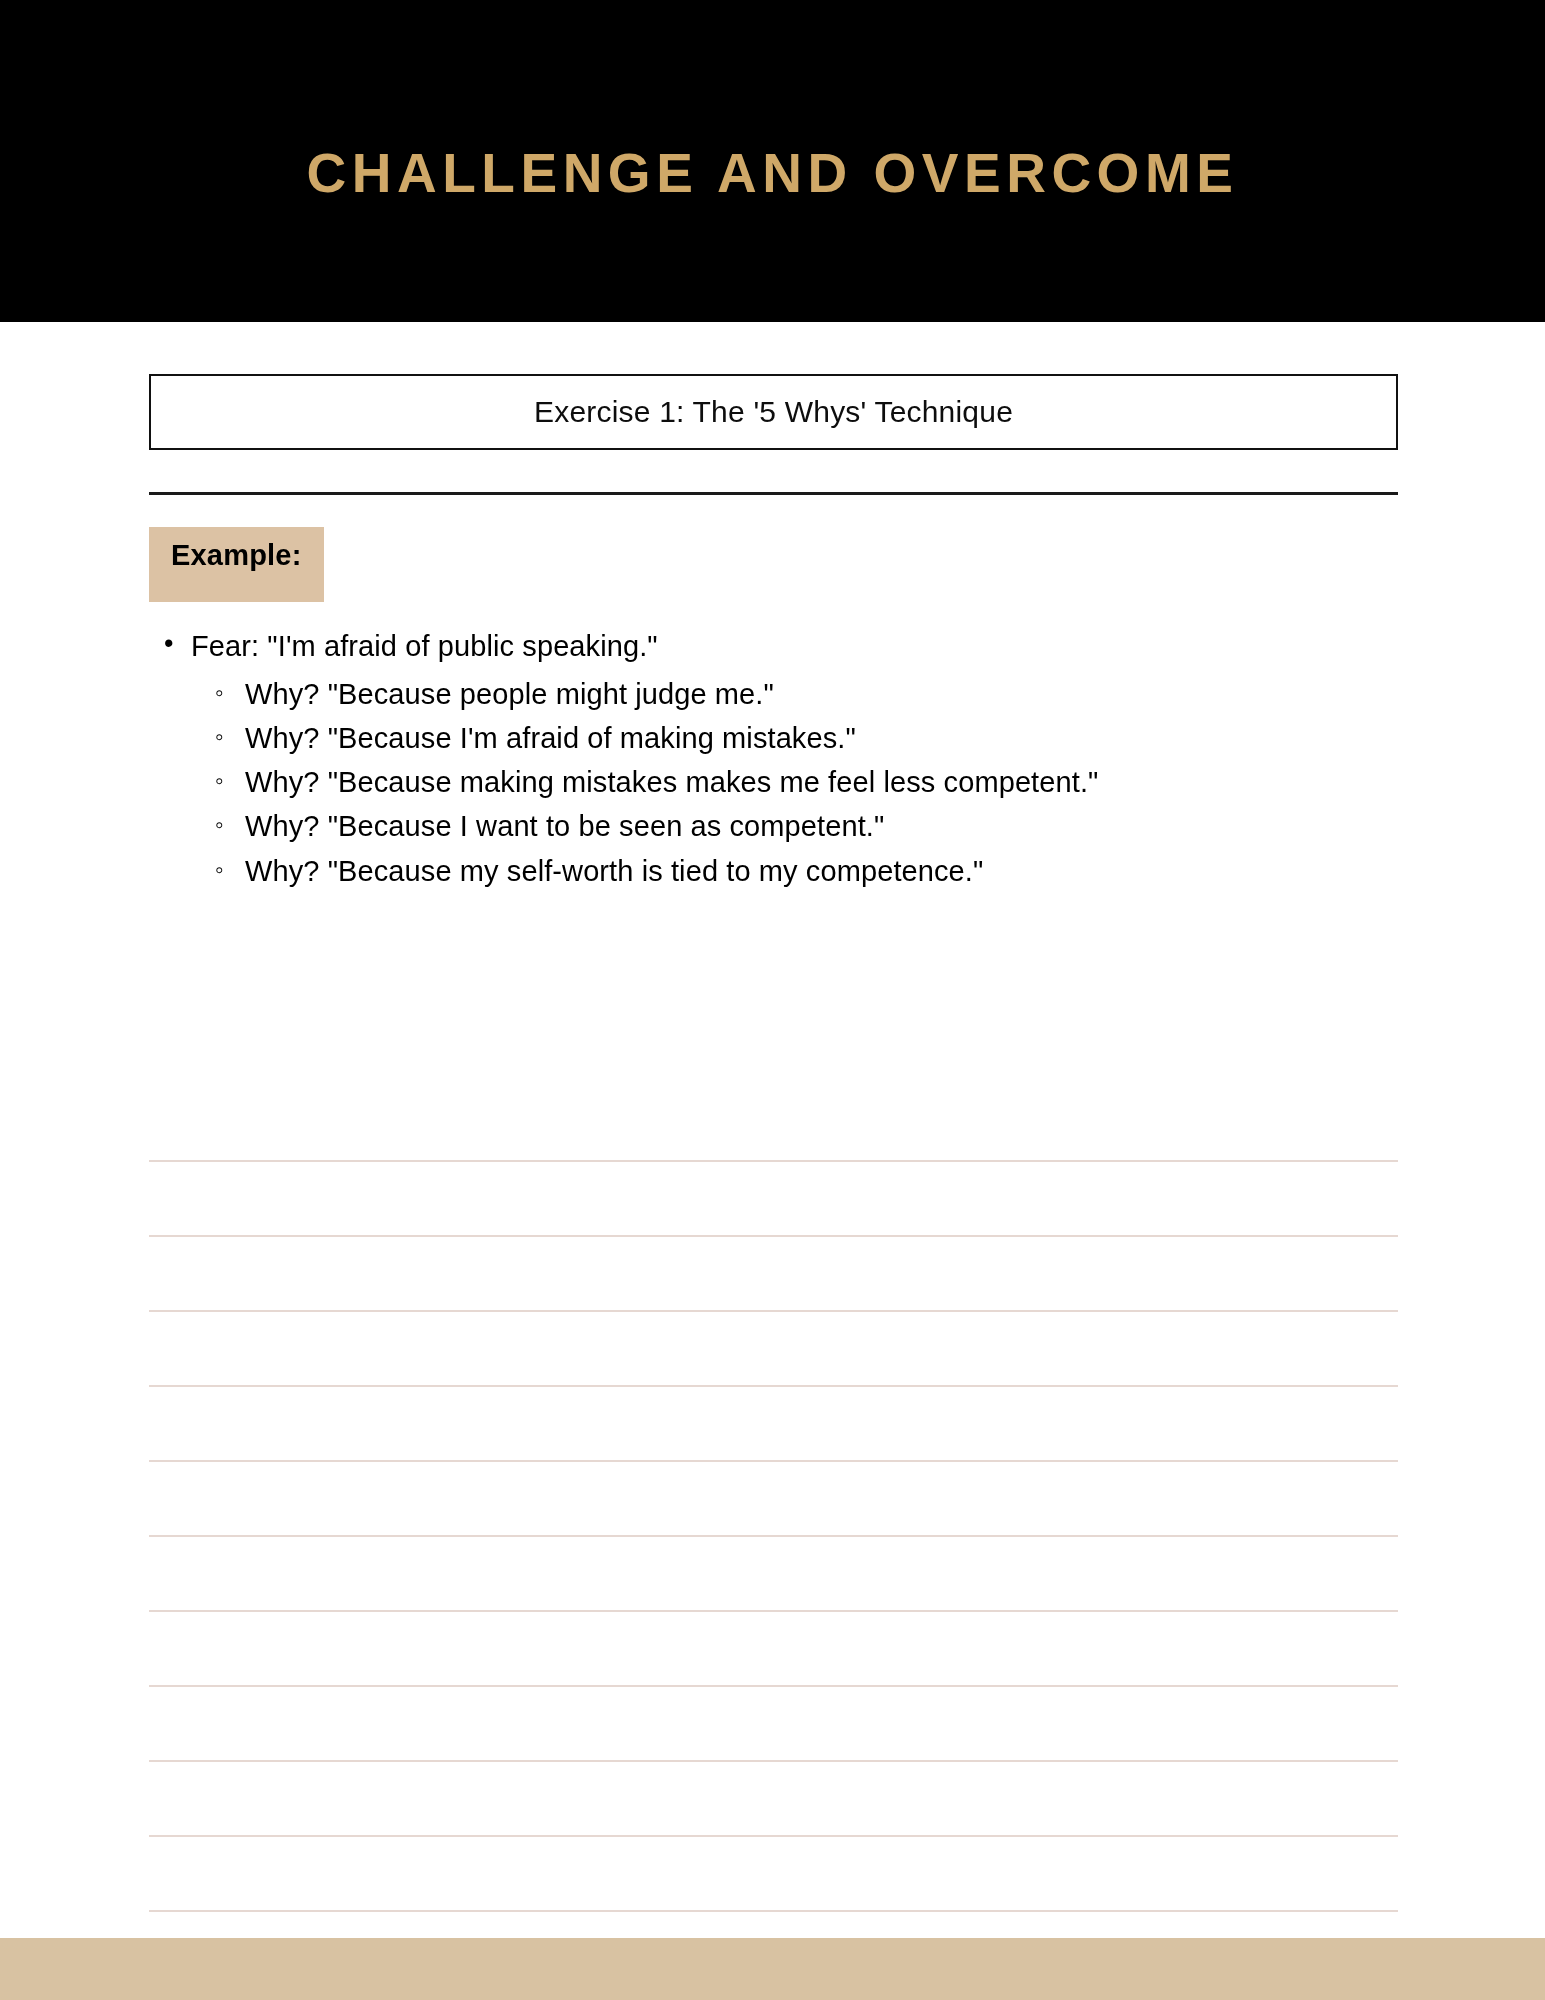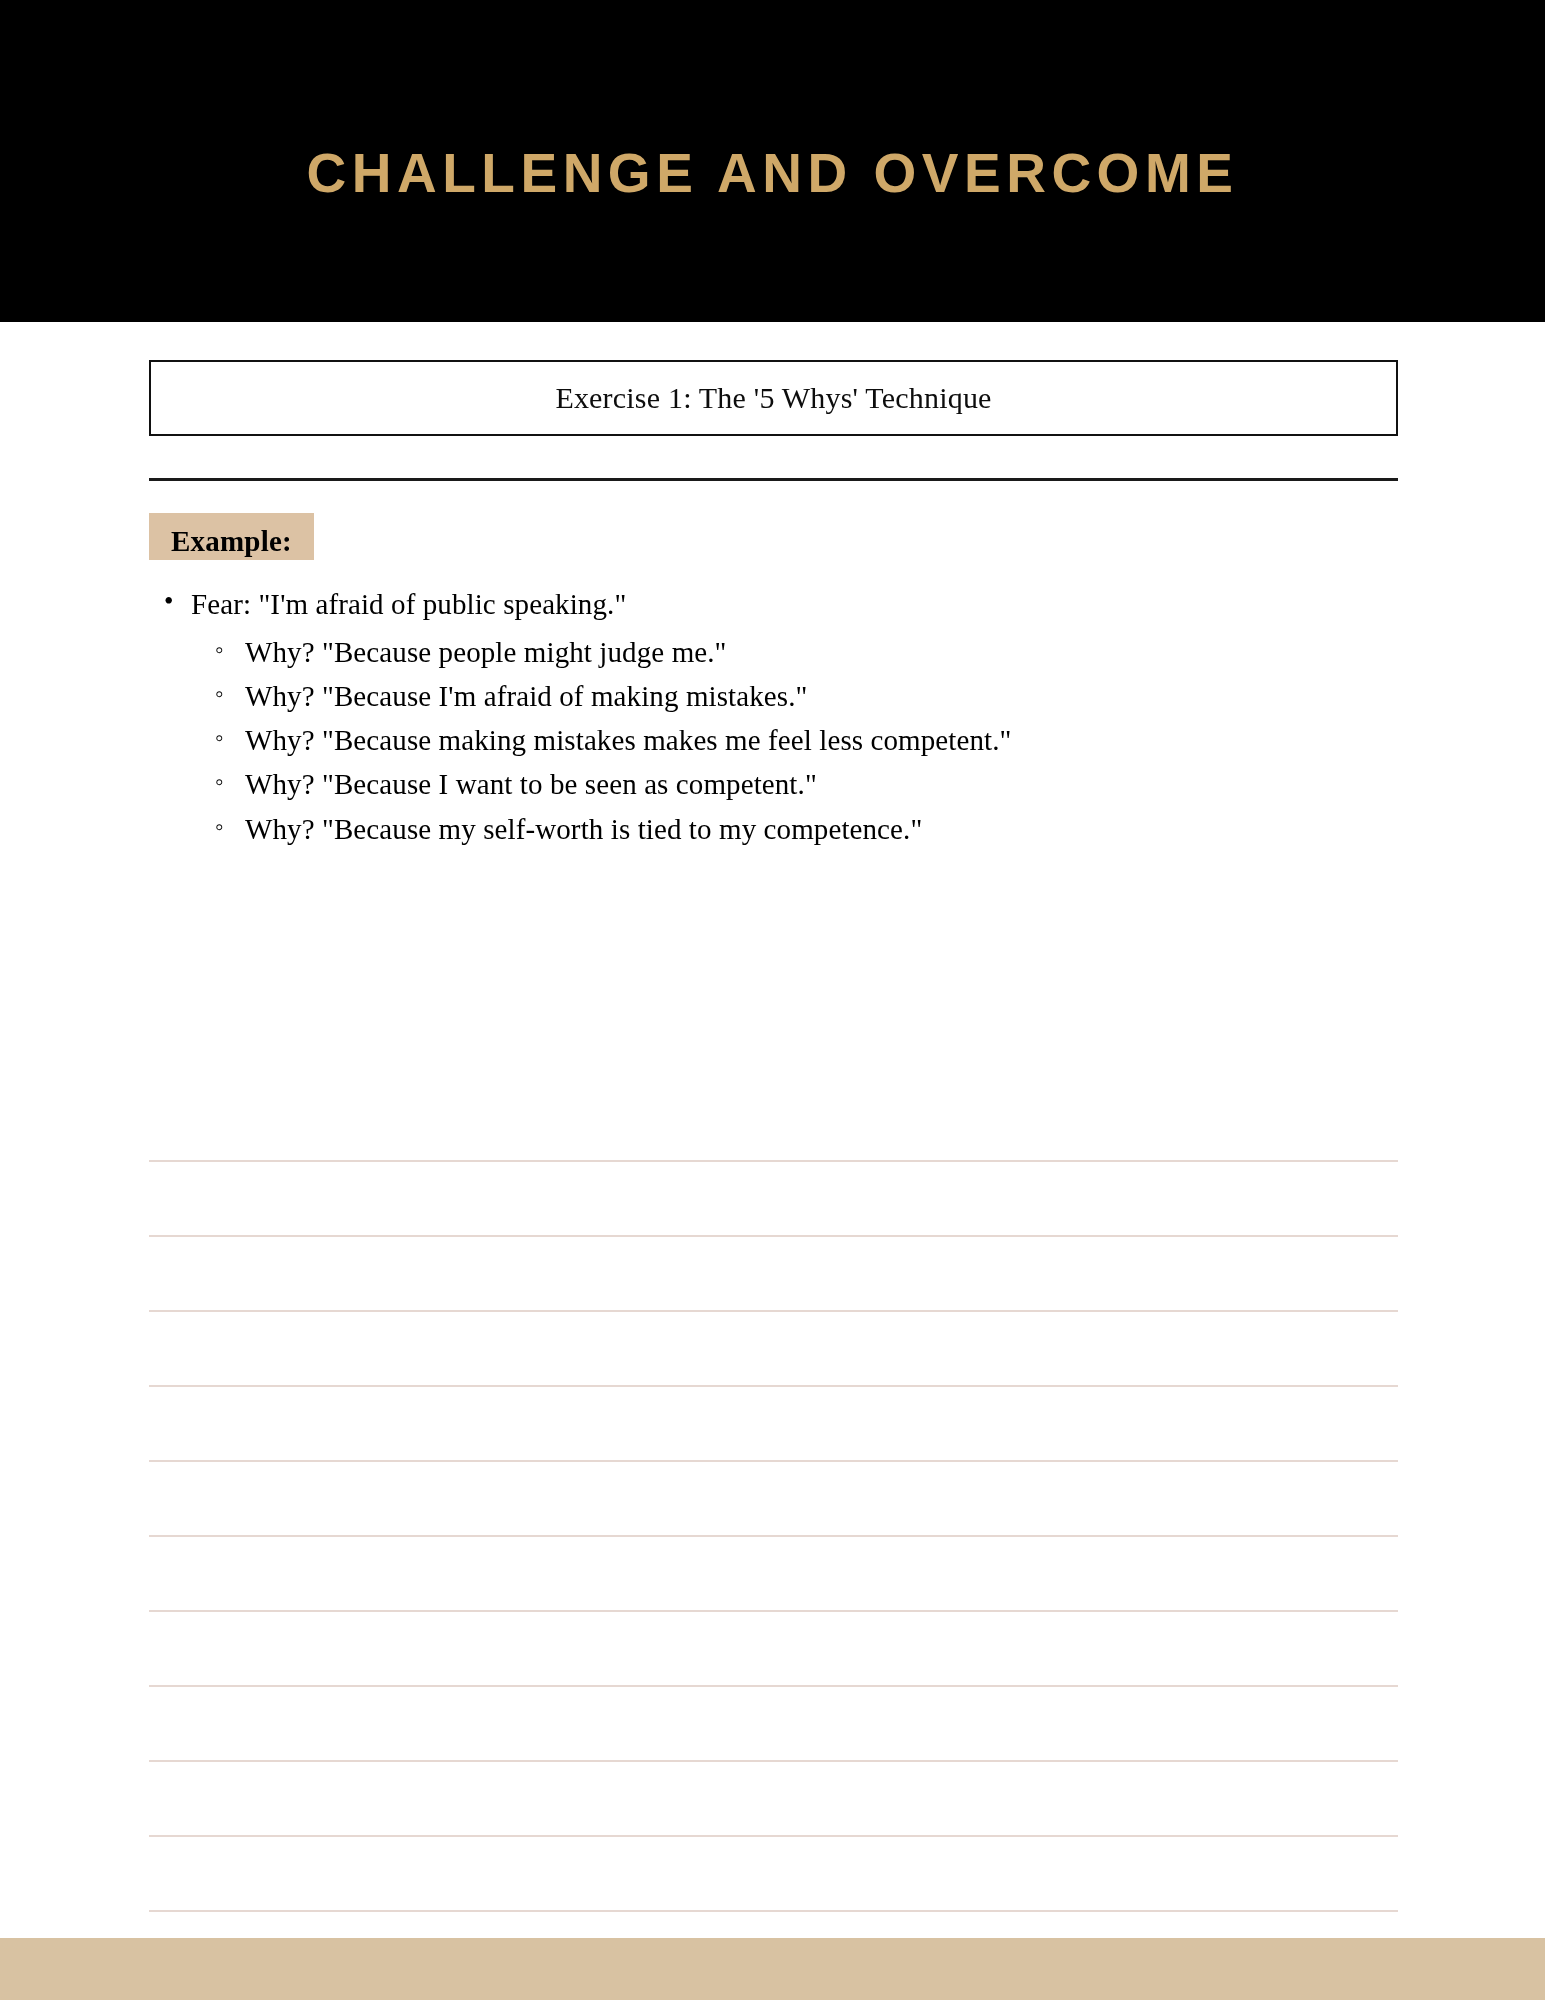--- a/index.html
+++ b/index.html
@@ -46,23 +46,22 @@
     text-align: center;
     margin: 0;
     margin-top: 24px;
     letter-spacing: 0.2px;
   }
 
   
   .content {
     position: absolute;
     left: 149px;
-    top: 308px;
+    top: 322px;
     width: 1250px;
-    font-family: Liberation Serif, serif;
   }
 
   .exercise-box {
     margin-top: 52px;
     width: 1249px;
     height: 76px;
     border: 2px solid #111111;
     box-sizing: border-box;
     display: flex;
     align-items: center;
@@ -92,21 +91,21 @@
     border-top: 3px solid #1a1a1a;
   }
 
   .example-badge {
     display: inline-block;
     margin-top: 32px;
     background: #dcc2a4;
     color: #000000;
     font-size: 29px;
     font-weight: 600;
-    padding: 12px 22px 2px 22px;
+    padding: 12px 22px 30px 22px;
     letter-spacing: 0.2px;
   }
 
   .example-list {
     margin: 26px 0 0 0;
     padding-left: 42px;
     list-style: none;
   }
   .example-list > li {
     position: relative;

